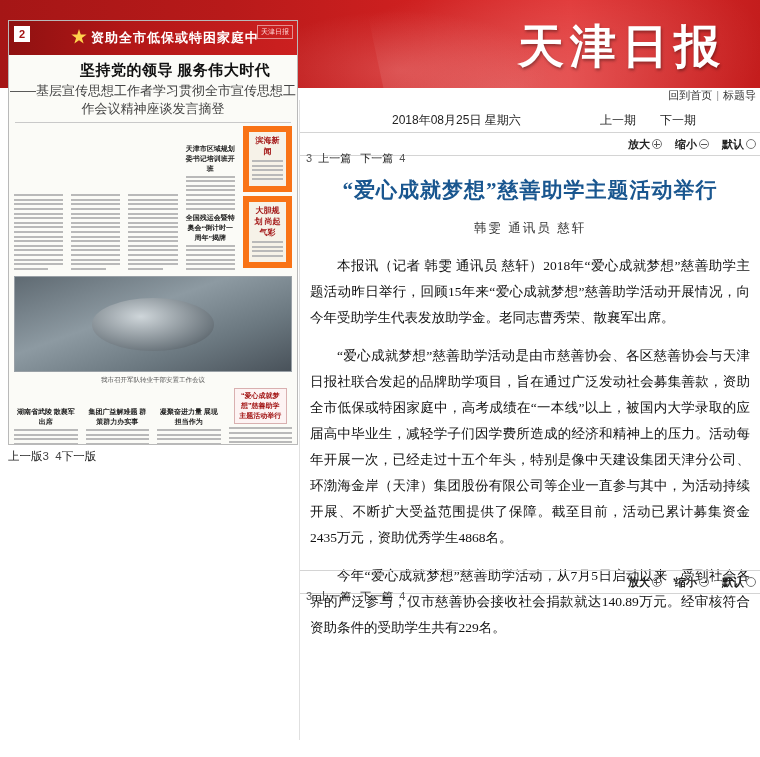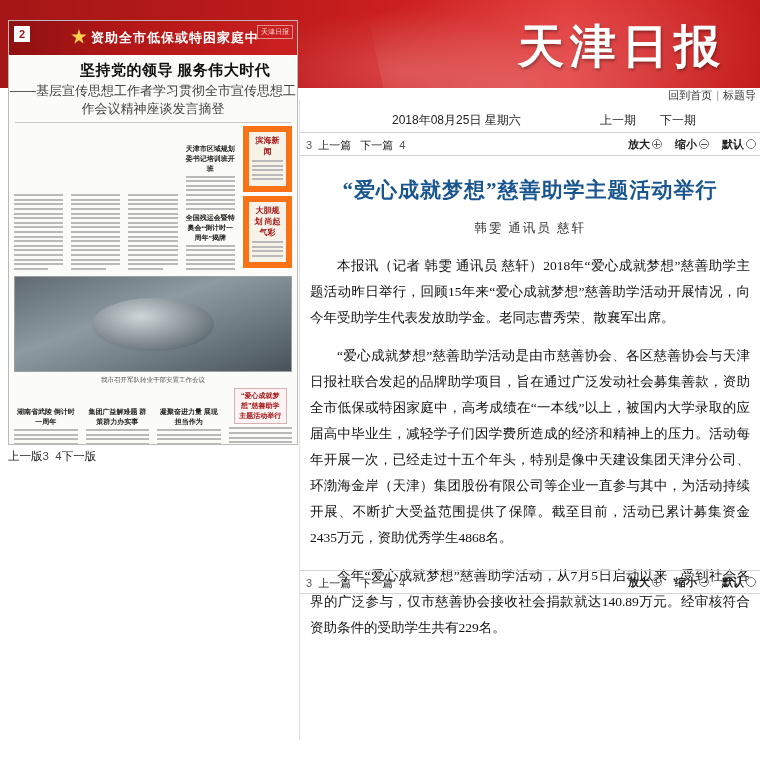--- a/index.html
+++ b/index.html
@@ -72,21 +72,21 @@
     border-bottom: 1px solid #d4d4d4;
     font-size: 11px; color: #222;
   }
   .navbar-bot {
     position: absolute; left: 0; bottom: 22px;
     width: 460px; height: 24px;
     border-top: 1px solid #d4d4d4;
     border-bottom: 1px solid #d4d4d4;
     font-size: 11px; color: #222;
   }
-  .nav-left { position: absolute; left: 6px; top: 5px; }
+  .nav-left { position: absolute; left: 6px; top: 18px; }
   .nav-left .num { color: #555; }
   .nav-left .lnk { margin: 0 3px; }
   .nav-right { position: absolute; right: 4px; top: 4px; font-size: 11px; font-weight: bold; }
   .nav-right .zitem { display: inline-block; margin-left: 10px; color: #222; }
   .circ {
     display: inline-block; width: 10px; height: 10px;
     border: 1px solid #777; border-radius: 50%;
     position: relative; top: 1px; margin-left: 2px;
   }
   .circ.plus::before, .circ.plus::after,
@@ -109,21 +109,20 @@
     color: #19568f;
     letter-spacing: 1px;
     margin: 8px 0 16px 0;
   }
   .article-byline {
     text-align: center;
     font-size: 12.5px;
     color: #333;
     letter-spacing: 2px;
     margin-bottom: 16px;
-    font-family: Liberation Serif, serif;
   }
   .article-body p {
     font-size: 13.5px;
     line-height: 26px;
     color: #111;
     text-align: justify;
     text-indent: 2em;
     margin: 0 0 12px 0;
     font-family: "Liberation Serif", serif;
   }
@@ -393,21 +392,21 @@
             </span>
           </div>
         </div>
       </div>
 
       <div class="pp-photo"></div>
       <div class="pp-photocap">我市召开军队转业干部安置工作会议</div>
 
       <div class="pp-cols">
         <div class="pp-col">
-          <div class="pp-minihead">湖南省武陵 倒计时一周年</div>
+          <div class="pp-minihead">湖南省武陵 散襄军出席</div>
           <span class="lines">
             <i></i>
               <i></i>
               <i></i>
               <i></i>
               <i></i>
               <i></i>
               <i></i>
               <i></i>
               <i></i>

